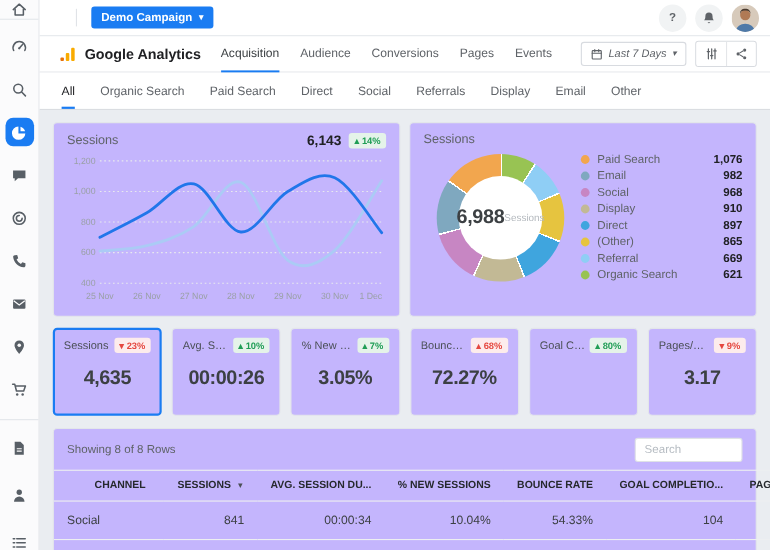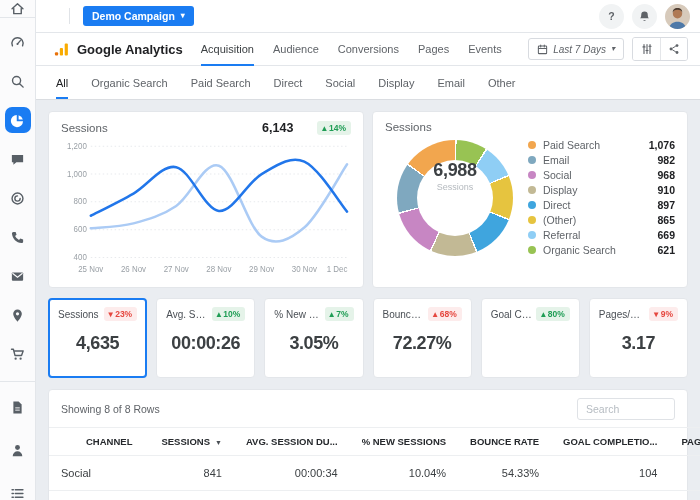--- a/index.html
+++ b/index.html
@@ -47,36 +47,36 @@
   .btn-group{display:flex;border:1px solid #d8dbe0;border-radius:3px;margin-left:8px;overflow:hidden;}
   .btn-group button{width:27px;height:22px;background:#fff;border:none;color:#5f6368;display:flex;align-items:center;justify-content:center;cursor:pointer;}
   .btn-group button+button{border-left:1px solid #e4e6e9;}
   .btn-group svg{width:12px;height:12px;}
   
   .subtabs{height:34px;background:#fff;border-bottom:1px solid #dadde1;display:flex;gap:23px;padding:0 20px;flex-shrink:0;}
   .subtab{font-size:11px;color:var(--muted);display:flex;align-items:center;border-bottom:2.5px solid transparent;padding-top:2px;cursor:pointer;white-space:nowrap;}
   .subtab.active{color:#202124;border-bottom-color:var(--blue);}
   
   .content{flex:1;padding:11px 12px;overflow:hidden;}
-  .card{background:#ffffff;border:1px solid var(--border);border-radius:4px;}
+  .card{background:#c4b5fd;border:1px solid var(--border);border-radius:4px;}
   .charts-row{display:flex;gap:8px;height:177px;}
   .line-card{flex:1;padding:9px 12px;display:flex;flex-direction:column;min-width:0;}
   .line-head{display:flex;align-items:center;justify-content:space-between;font-size:11.5px;color:var(--muted);}
-  .line-stats{display:flex;align-items:flex-end;gap:24px;}
+  .line-stats{display:flex;align-items:flex-end;gap:7px;}
   .line-stats b{font-size:12.5px;color:#202124;}
   .badge{font-size:8.5px;font-weight:bold;padding:2px 5px;border-radius:3px;white-space:nowrap;}
   .badge.good{color:var(--green);background:var(--green-bg);}
   .badge.bad{color:var(--red);background:var(--red-bg);}
   .line-chart{width:100%;height:138px;margin-top:3px;}
   .donut-card{flex:1;padding:9px 12px;min-width:0;}
   .donut-title{font-size:11.5px;color:var(--muted);}
   .donut-body{display:flex;align-items:center;margin-top:6px;}
   .donut-wrap{width:116px;height:116px;position:relative;margin-left:12px;flex-shrink:0;cursor:pointer;}
   .donut{width:100%;height:100%;border-radius:50%;}
-  .hole{position:absolute;inset:20px;background:#fff;border-radius:50%;display:flex;flex-direction:column;align-items:center;}
+  .hole{position:absolute;inset:20px;background:#fff;border-radius:50%;display:flex;align-items:center;justify-content:center;}
   .hole .v{font-size:18px;font-weight:bold;color:#3c4043;letter-spacing:-.3px;}
   .hole .l{font-size:9px;color:#b4b9be;margin-top:1px;}
   .legend{flex:1;margin-left:15px;display:flex;flex-direction:column;gap:3px;}
   .lg-row{display:flex;align-items:center;font-size:10.5px;color:var(--muted);cursor:pointer;}
   .lg-dot{width:8px;height:8px;border-radius:50%;margin-right:7px;flex-shrink:0;}
   .lg-val{margin-left:auto;font-weight:bold;color:#202124;}
   
   .kpi-row{display:flex;gap:9px;margin-top:10px;height:80px;}
   .kpi{flex:1;padding:8px 9px;min-width:0;cursor:pointer;}
   .kpi.selected{border:2px solid var(--blue);padding:7px 8px;}
@@ -291,20 +291,21 @@
           </button>
       </div>
     </nav>
 
     <nav class="subtabs" id="subtabs">
         <div class="subtab active">All</div>
         <div class="subtab">Organic Search</div>
         <div class="subtab">Paid Search</div>
         <div class="subtab">Direct</div>
         <div class="subtab">Social</div>
+        <div class="subtab">Referrals</div>
         <div class="subtab">Display</div>
         <div class="subtab">Email</div>
         <div class="subtab">Other</div>
       </nav>
 
     <main class="content">
 
       <div class="charts-row">
         <section class="card line-card">
           <div class="line-head">

